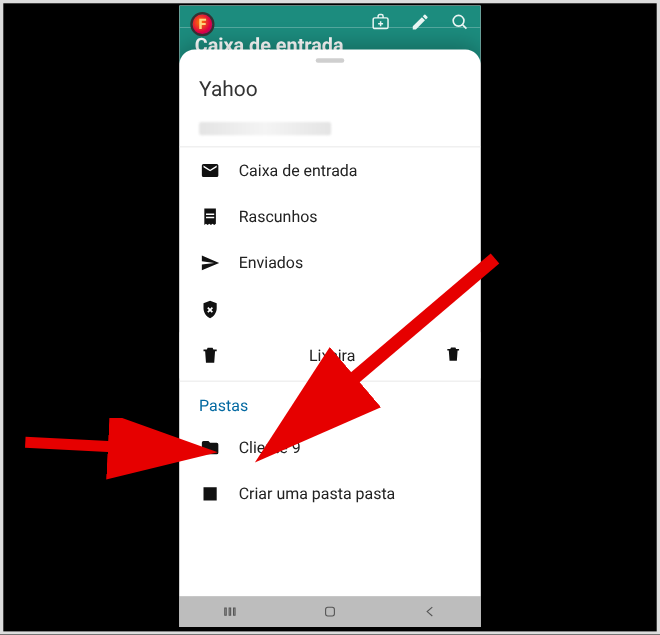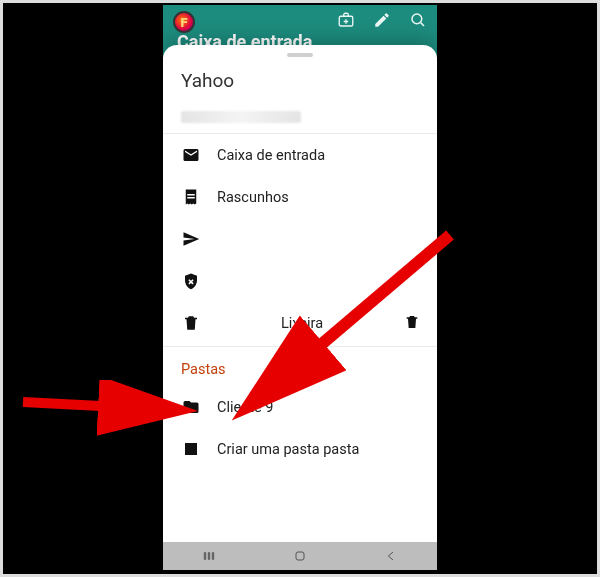--- a/index.html
+++ b/index.html
@@ -19,21 +19,21 @@
     .acct-email { width: 120px; height: 12px; background: linear-gradient(90deg, #e4e4e4, #f4f4f4, #e4e4e4); border-radius: 2px; filter: blur(1px); }
     .menu { }
     .menu-item { display: flex; align-items: center; padding: 11px 16px 11px 18px; gap: 16px; color: #222; font-size: 14.5px; cursor: pointer; }
     .menu-item.sel { background: #fff; text-align: center; }
     .menu-icon { width: 20px; height: 20px; display: flex; align-items: center; justify-content: center; flex-shrink: 0; }
     .menu-icon svg { width: 18px; height: 18px; fill: #111; }
     .menu-label { flex: 1; }
     .menu-trail { width: 18px; height: 18px; }
     .menu-trail svg { width: 16px; height: 16px; fill: #111; }
     .divider { height: 1px; background: #eaeaea; margin: 2px 0; }
-    .section-h { padding: 12px 18px 8px; color: #c2410c; font-size: 14.5px; }
+    .section-h { padding: 12px 18px 8px; color: #0369a1; font-size: 14.5px; }
     .navbar { position: absolute; left: 0; right: 0; bottom: 0; height: 28px; background: #bdbdbd; display: flex; align-items: center; justify-content: space-around; color: #555; }
     .nav-btn { width: 20px; height: 20px; display: flex; align-items: center; justify-content: center; }
     .nav-btn svg { width: 16px; height: 16px; stroke: #555; fill: none; stroke-width: 1.5; }
     .arrow { position: absolute; pointer-events: none; }
   </style>
 </head>
 <body>
 
 <div class="phone">
 
@@ -91,20 +91,21 @@
         </span>
         <span class="menu-label">Rascunhos</span>
       </div>
 
       <div class="menu-item">
         <span class="menu-icon">
           <svg viewBox="0 0 24 24">
               <path d="M2 3v7l15 2-15 2v7l21-9L2 3z"></path>
             </svg>
         </span>
+        <span class="menu-label">Enviados</span>
       </div>
 
 
       <div class="menu-item">
         <span class="menu-icon">
           <svg viewBox="0 0 24 24">
               <path d="M12 2L4 5v6c0 5.5 3.8 10.7 8 12 4.2-1.3 8-6.5 8-12V5l-8-3zm3.5 13L14 16.5 12 14.5l-2 2L8.5 15l2-2-2-2L10 9.5l2 2 2-2L15.5 11l-2 2 2 2z"></path>
             </svg>
         </span>
       </div>

